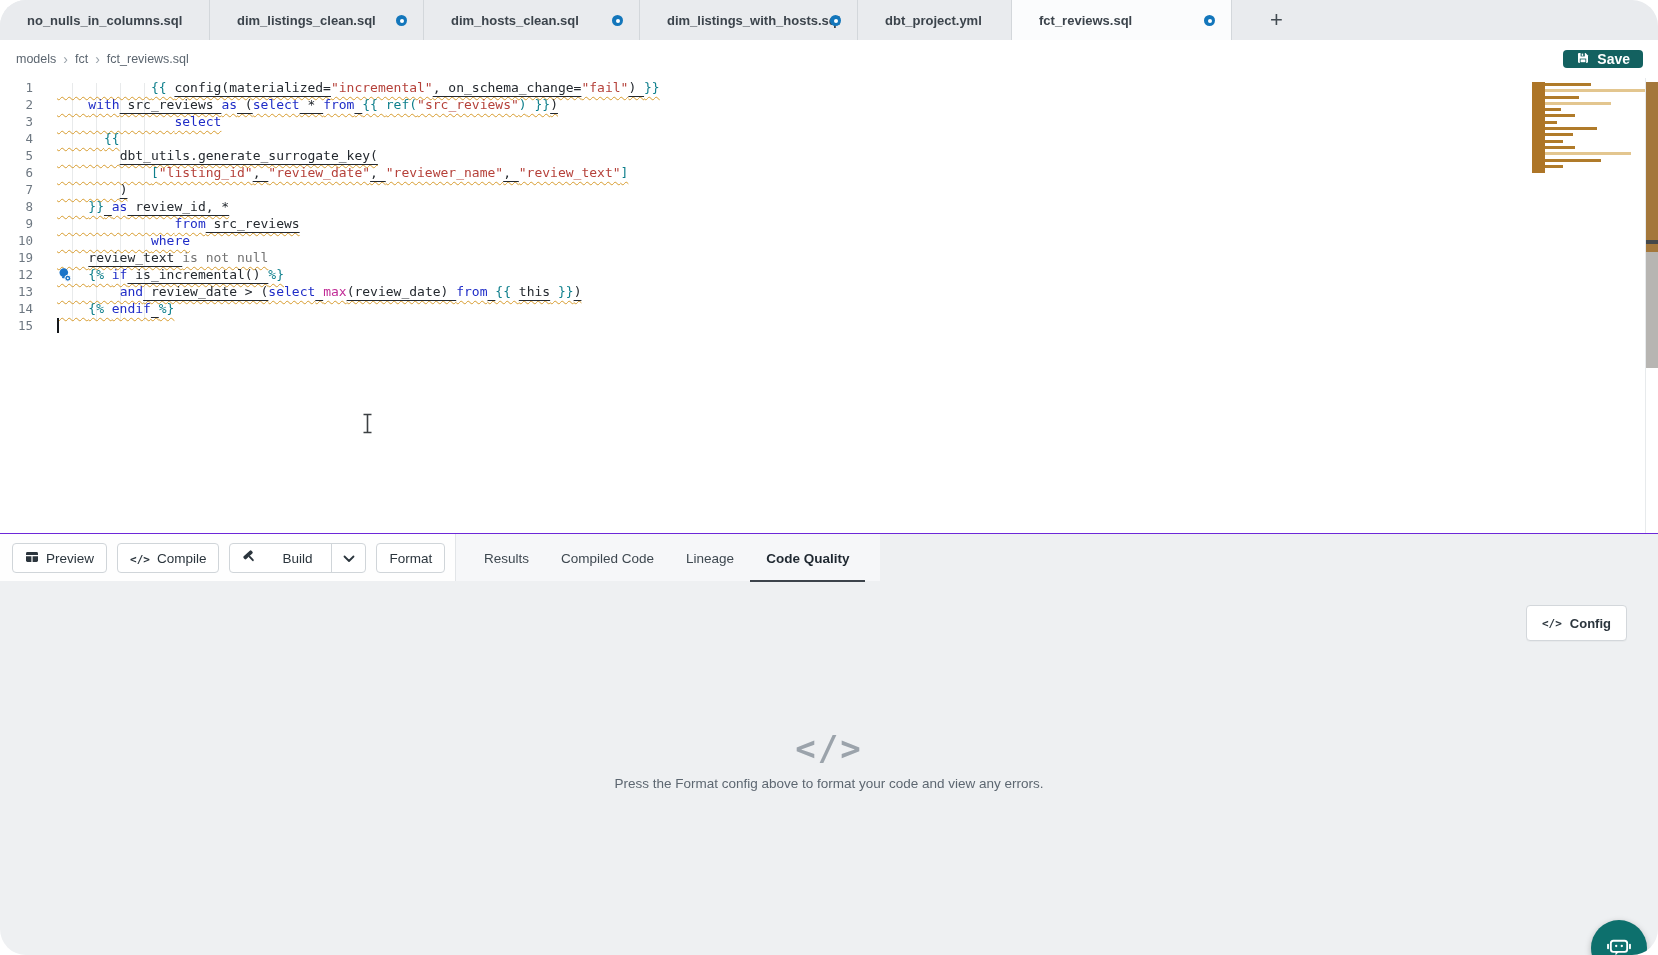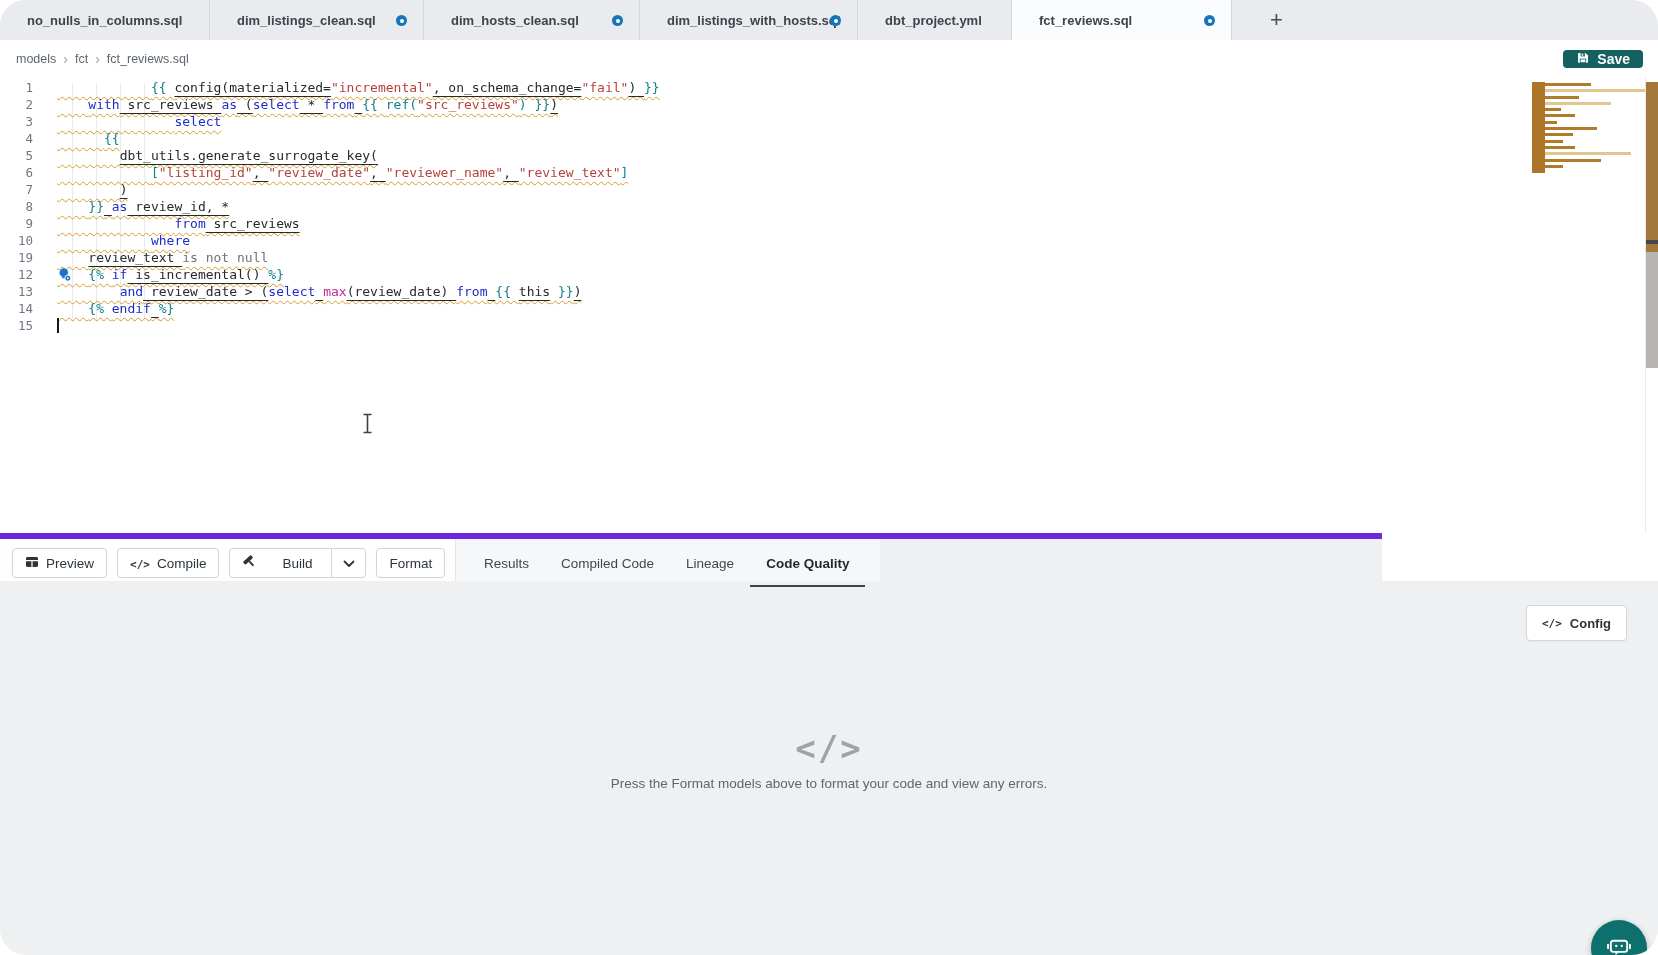--- a/index.html
+++ b/index.html
@@ -46,21 +46,21 @@
   .minimap { position:absolute; left:1532px; top:4px; width:113px; height:91px; z-index:1; }
   .mm-strip { position:absolute; left:0; top:0; width:13px; height:91px; background:#ad7527; }
   .mm-bars { position:absolute; left:13px; top:1px; }
   .mm-bar { height:3px; margin-bottom:3.3px; }
   .ruler { position:absolute; left:1646px; top:4px; width:12px; height:286px; background:#b7b5b2; }
   .ruler-warn { position:absolute; left:0; top:0; width:12px; height:170px; background:#a4773b; }
   .ruler-cursor { position:absolute; left:0; top:158px; width:12px; height:4px; background:#44474a; }
   .editor-right-line { position:absolute; left:1645px; top:0; width:1px; height:455px; background:#e7eaec; }
 
   
-  .btoolbar { position:absolute; left:0; top:533px; width:1382px; height:48px; background:#eef0f2; border-top:6px solid #6d28d9; }
+  .btoolbar { position:absolute; left:0; top:533px; width:1658px; height:48px; background:#eef0f2; border-top:1px solid #6d28d9; }
   .btoolbar .white-zone { position:absolute; left:0; top:0; width:455px; height:48px; background:#fefefe; }
   .btoolbar .mid-zone { position:absolute; left:455px; top:0; width:425px; height:48px; background:#f6f7f9; }
   .tool-divider { position:absolute; left:455px; top:0; width:1px; height:48px; background:#e2e5e8; }
   #toolbar-buttons { position:absolute; left:12px; top:9px; display:flex; gap:10px; z-index:1; }
   .tbtn { height:30px; display:flex; align-items:center; gap:7px; padding:0 12px; background:#fff;
     border:1px solid #d0d5d9; border-radius:4px; font-size:13.5px; color:#2b353d; font-weight:500;
     font-family:"Liberation Sans", sans-serif; cursor:pointer; }
   .tbtn-split { display:flex; padding:0; }
   .tbtn-split .main { display:flex; align-items:center; gap:25px; padding:0 12px; height:28px; }
   .tbtn-split .caret { display:flex; align-items:center; justify-content:center; width:34px; height:28px;
@@ -305,21 +305,21 @@
       </div>
   </div>
 
   <div class="bpanel">
     <button class="configbtn">
       <span class="codeglyph">&lt;/&gt;</span>
       <span>Config</span>
     </button>
     <div class="empty">
       <div class="empty-icon">&lt;/&gt;</div>
-      <div class="empty-sub">Press the Format models above to format your code and view any errors.</div>
+      <div class="empty-sub">Press the Format config above to format your code and view any errors.</div>
     </div>
     <div class="fab">
       <span>
         <svg width="28" height="28" viewBox="0 0 24 24" fill="none" stroke="#fff" stroke-width="1.6">
           <rect x="5" y="7.5" width="14" height="9.5" rx="2.2"></rect>
           <circle cx="9.6" cy="12" r="1" fill="#fff" stroke="none"></circle>
           <circle cx="14.4" cy="12" r="1" fill="#fff" stroke="none"></circle>
           <path d="M2.6 10.8 v3.2 M21.4 10.8 v3.2" stroke-linecap="round"></path>
           <path d="M9 17 v3 l3 -3" fill="#fff" stroke="none"></path>
         </svg>

